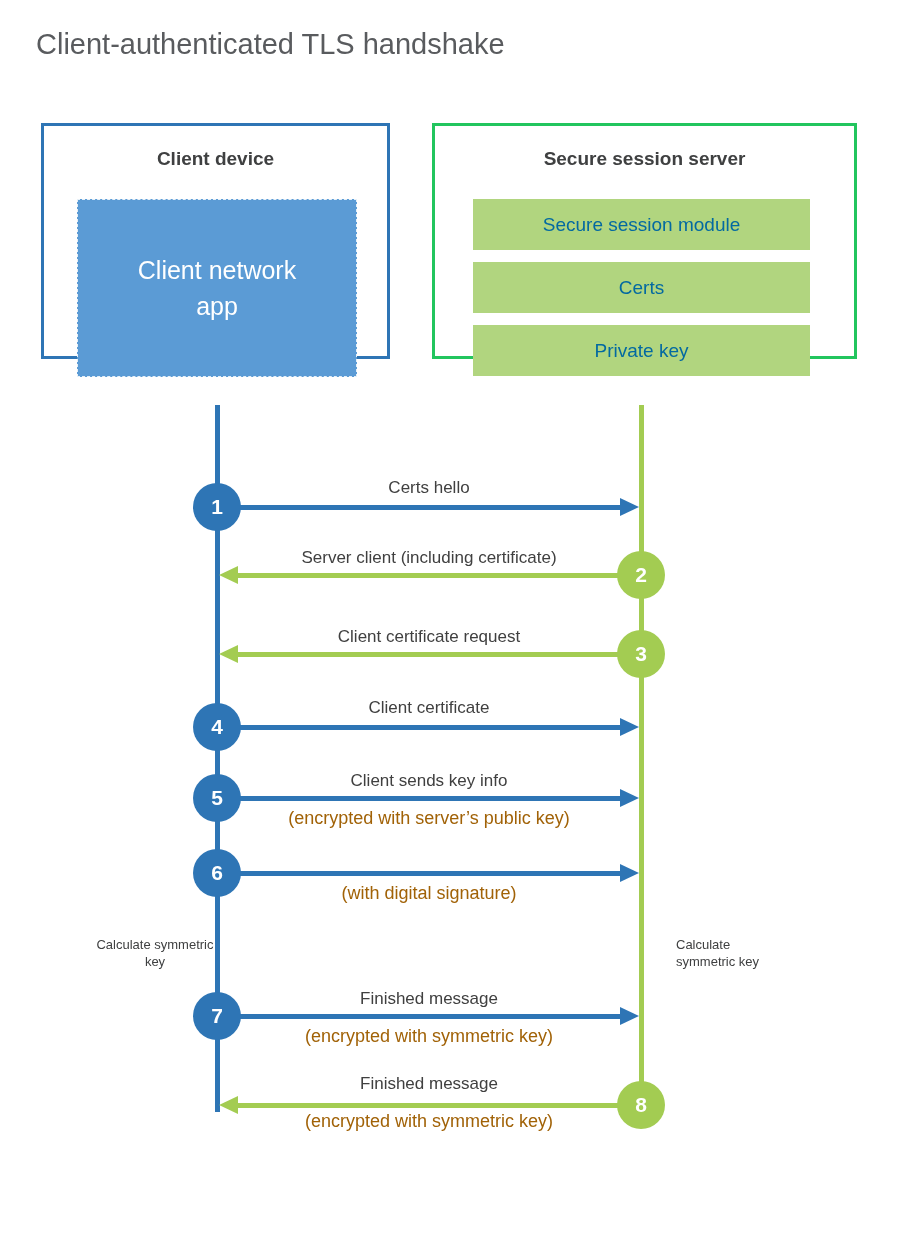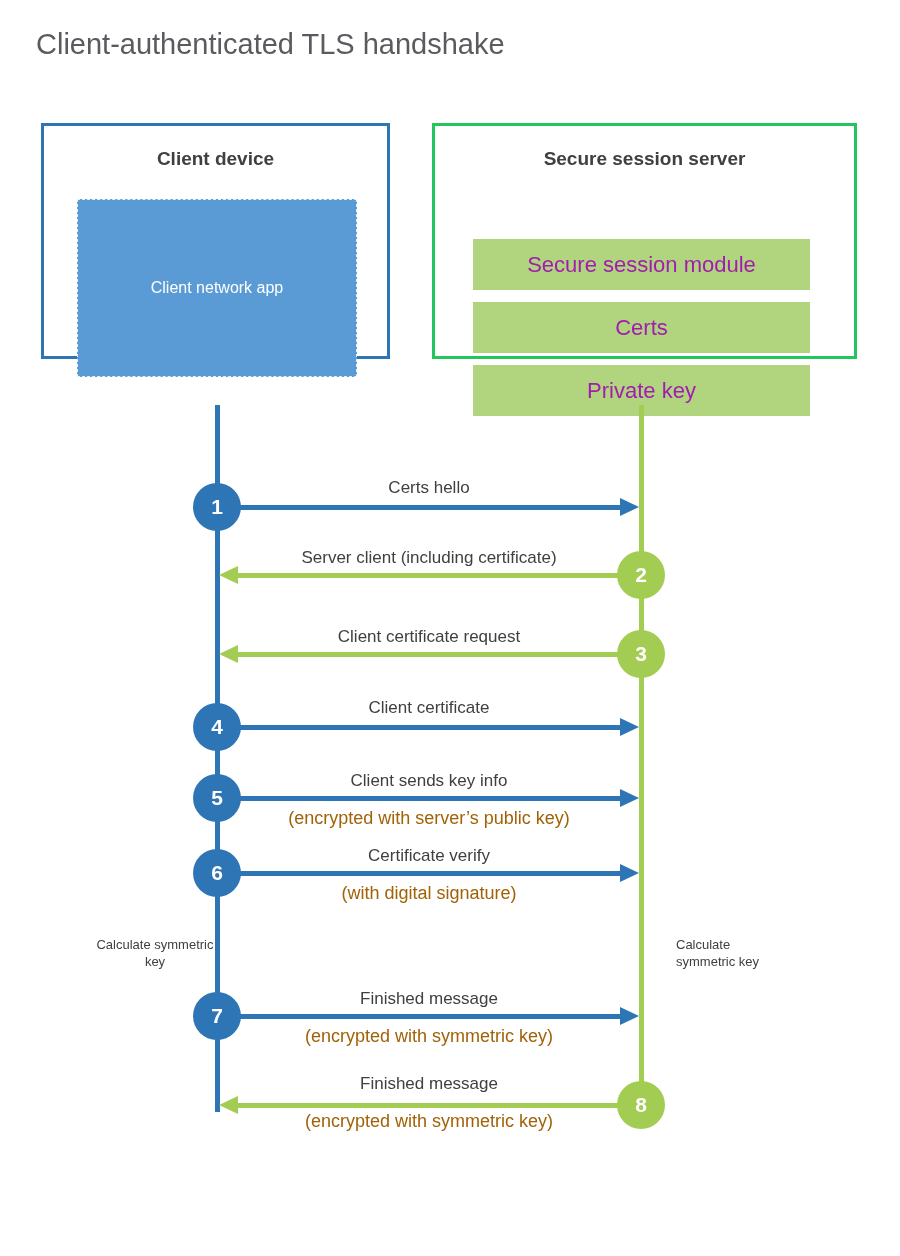--- a/index.html
+++ b/index.html
@@ -9,24 +9,24 @@
   .page-title{position:absolute;left:36px;top:28px;font-size:29px;font-weight:300;color:#595b5e;letter-spacing:0px;}
 
   
   .actor-box{position:absolute;top:123px;height:236px;background:#fff;box-sizing:border-box;}
   .client-box{left:41px;width:349px;border:3px solid #2e75b5;}
   .server-box{left:432px;width:425px;border:3px solid #22c55e;}
   .actor-title{position:absolute;left:0;right:0;top:22px;text-align:center;font-size:19px;font-weight:700;color:#3f4041;}
 
   .app-box{position:absolute;left:33px;top:73px;width:278px;height:176px;background:#5b9bd5;
            border:1px dashed rgba(255,255,255,.85);display:flex;align-items:center;justify-content:center;}
-  .app-box span{display:block;width:170px;text-align:center;color:#fff;font-size:16px;line-height:1.45;}
+  .app-box span{display:block;width:170px;text-align:center;color:#fff;font-size:25px;line-height:1.45;}
 
   .module-bar{position:absolute;left:38px;width:337px;height:51px;background:#b1d57f;
-              display:flex;align-items:center;justify-content:center;color:#a21caf;font-size:22px;margin-top:40px;}
+              display:flex;align-items:center;justify-content:center;color:#0369a1;font-size:19px;}
   .bar-0{top:73px;}  .bar-1{top:136px;}  .bar-2{top:199px;}
 
   
   .lifeline{position:absolute;width:5px;}
   .lifeline.blue{left:215px;top:405px;height:707px;background:#2e75b5;}
   .lifeline.green{left:639px;top:405px;height:700px;background:#a3cc52;}
 
   
   .hline{position:absolute;height:5px;}
   .hline.blue{background:#2e75b5;left:217px;width:403px;}
@@ -104,21 +104,20 @@
   <div class="hline blue" style="top:796px"></div>
   <div class="ah right" style="top:789px"></div>
   <div class="msg-label" style="top:771px">Client sends key info</div>
   <div class="msg-sub" style="top:808px">(encrypted with server’s public key)</div>
   <div class="step-circle blue" style="top:774px">
     <span>5</span>
   </div>
 
   <div class="hline blue" style="top:871px"></div>
   <div class="ah right" style="top:864px"></div>
-  <div class="msg-label" style="top:846px">Certificate verify</div>
   <div class="msg-sub" style="top:883px">(with digital signature)</div>
   <div class="step-circle blue" style="top:849px">
     <span>6</span>
   </div>
 
   <div class="hline blue" style="top:1014px"></div>
   <div class="ah right" style="top:1007px"></div>
   <div class="msg-label" style="top:989px">Finished message</div>
   <div class="msg-sub" style="top:1026px">(encrypted with symmetric key)</div>
   <div class="step-circle blue" style="top:992px">

